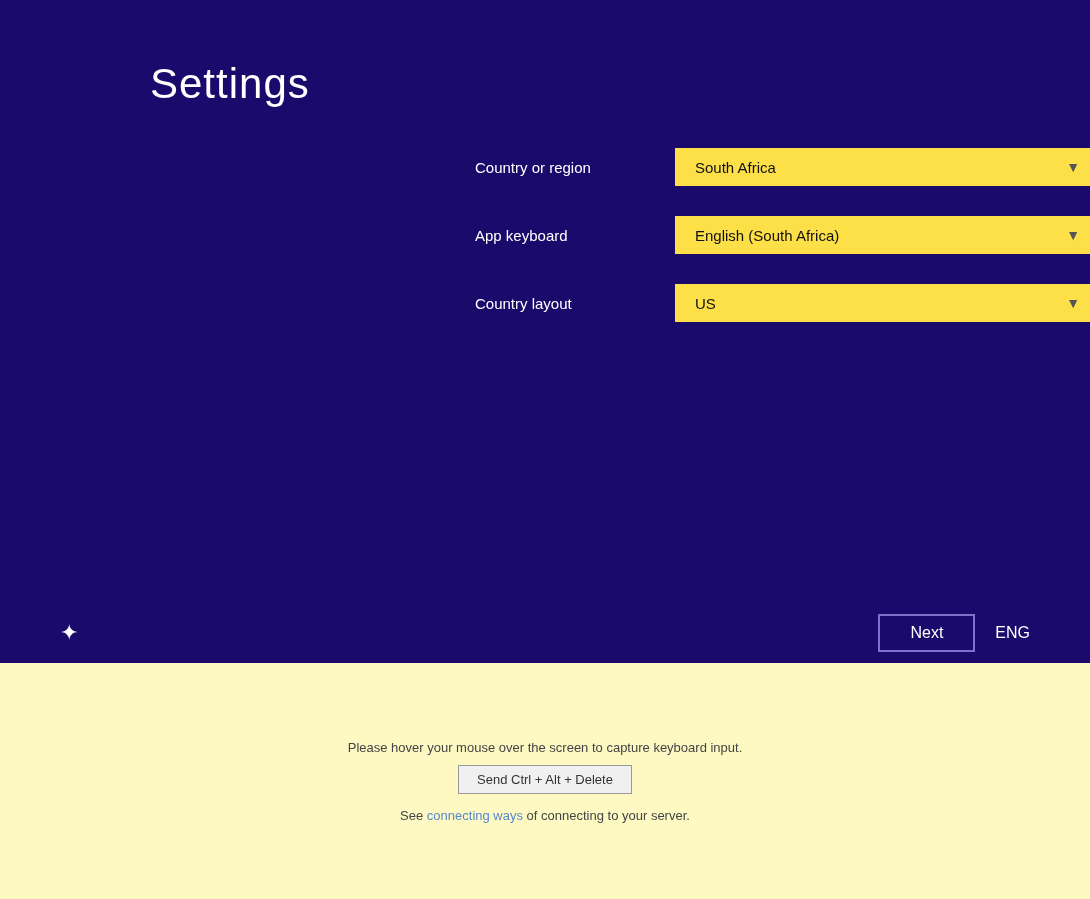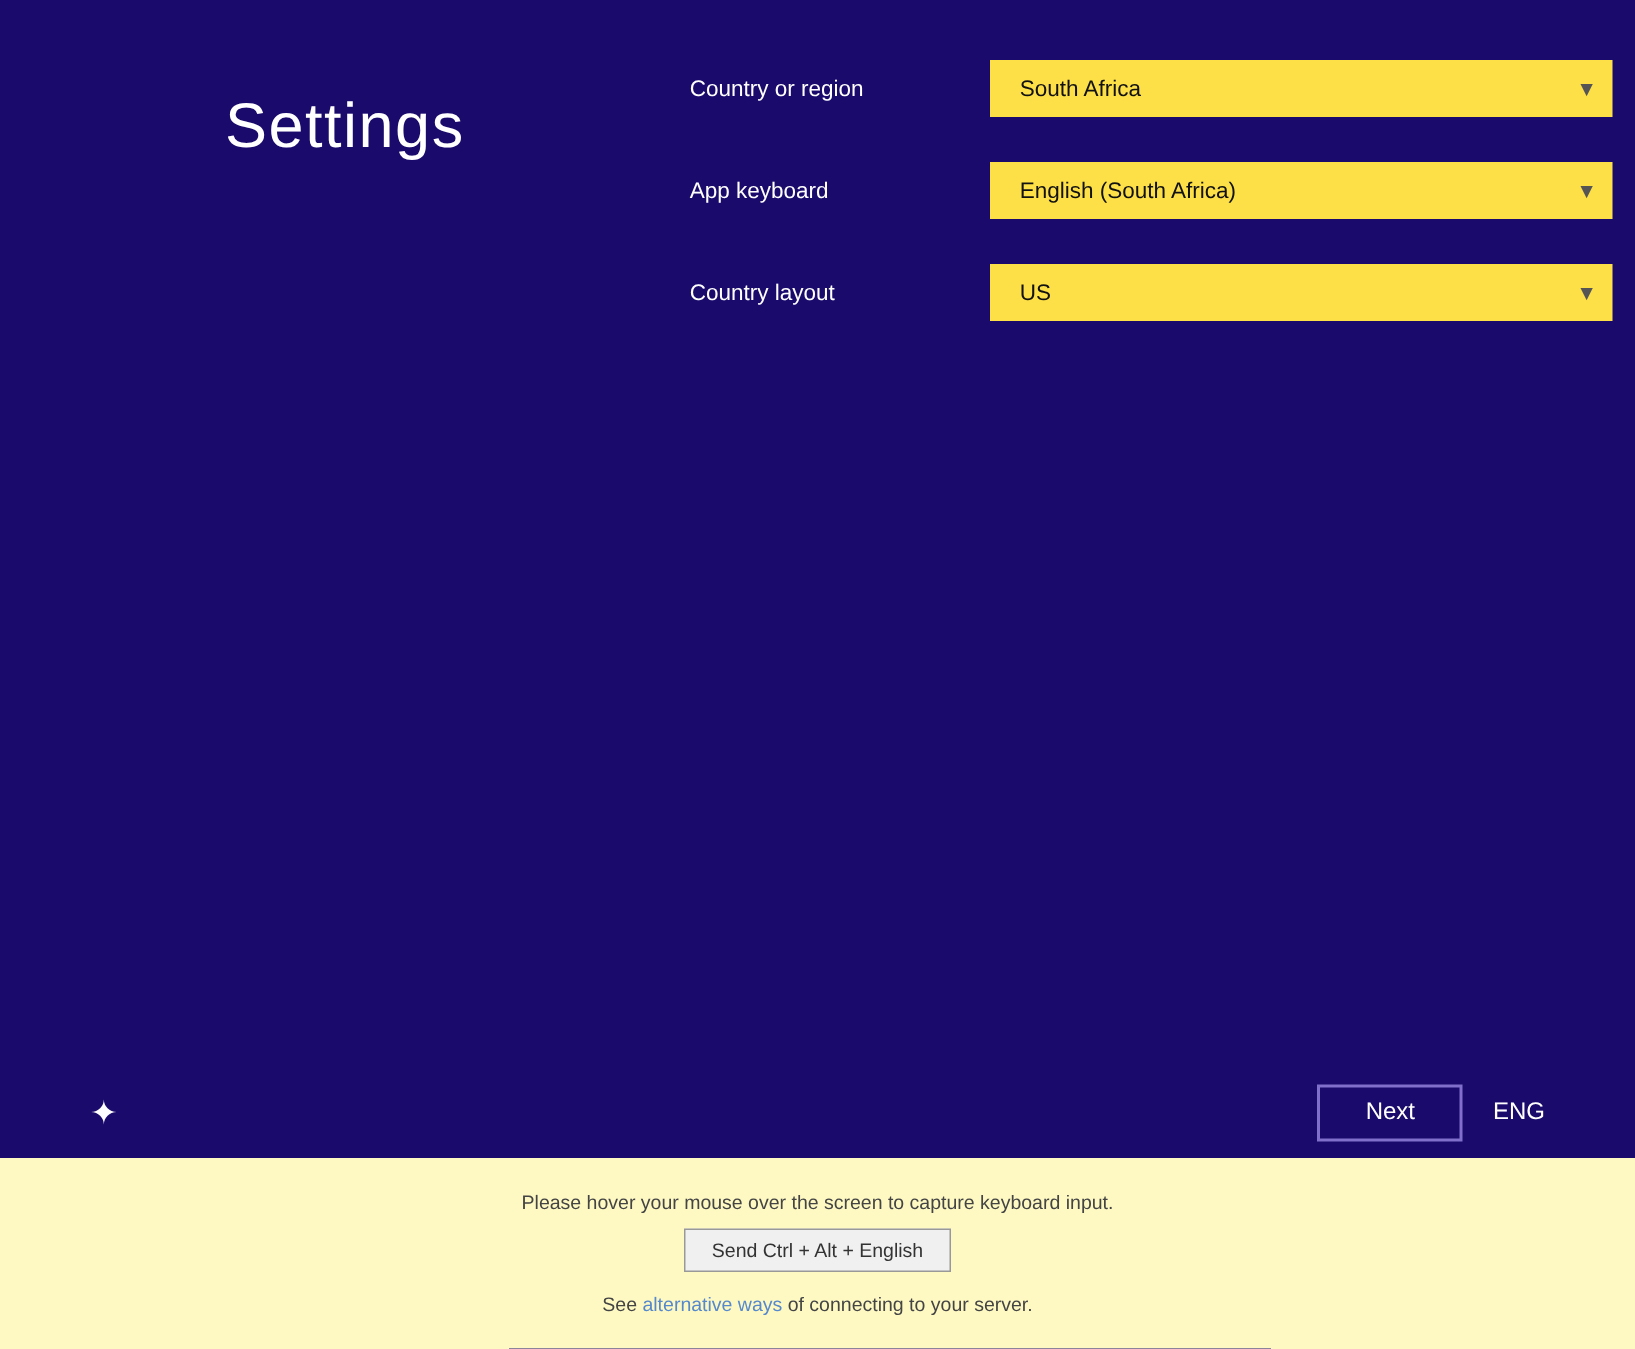--- a/index.html
+++ b/index.html
@@ -19,24 +19,24 @@
     .main-container {
       width: 1090px;
       height: 899px;
       display: flex;
       flex-direction: column;
     }
 
     .blue-panel {
       background-color: #1a0a6b;
       width: 100%;
-      height: 772px;
+      height: 663px;
       position: relative;
       display: flex;
-      flex-direction: row;
+      flex-direction: column;
     }
 
     .settings-title {
       color: #ffffff;
       font-size: 42px;
       font-weight: 200;
       margin-top: 60px;
       margin-left: 150px;
       letter-spacing: 1px;
     }
@@ -227,18 +227,18 @@
       <span class="ease-of-access-icon">✦</span>
       <div class="bottom-right">
         <button class="next-button">Next</button>
         <span class="lang-text">ENG</span>
       </div>
     </div>
   </div>
 
   <div class="gray-panel">
     <span class="hover-message">Please hover your mouse over the screen to capture keyboard input.</span>
-    <button class="send-keys-button">Send Ctrl + Alt + English</button>
+    <button class="send-keys-button">Send Ctrl + Alt + Delete</button>
     <div class="see-alternative">
-      <span>See </span><a href="#">alternative ways</a><span> of connecting to your server.</span>
+      <span>See </span><a href="#">connecting ways</a><span> of connecting to your server.</span>
     </div>
   </div>
 </div>
 
 </body></html>

